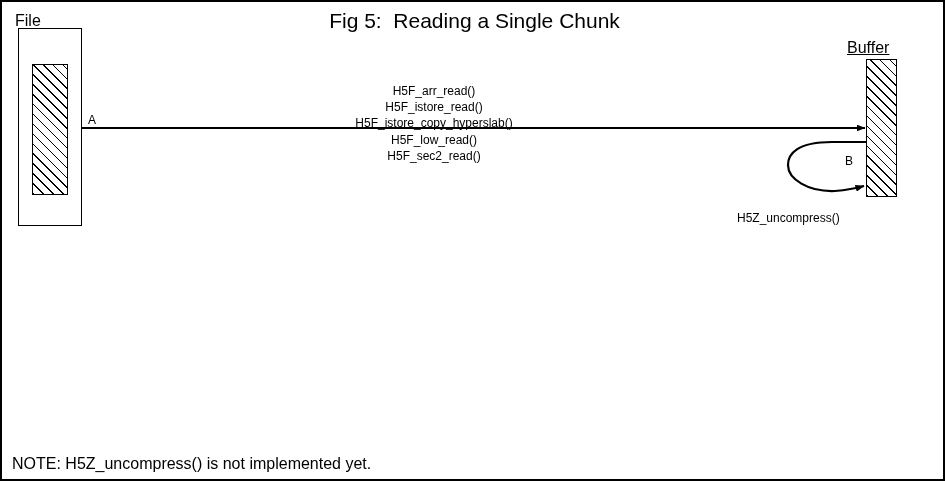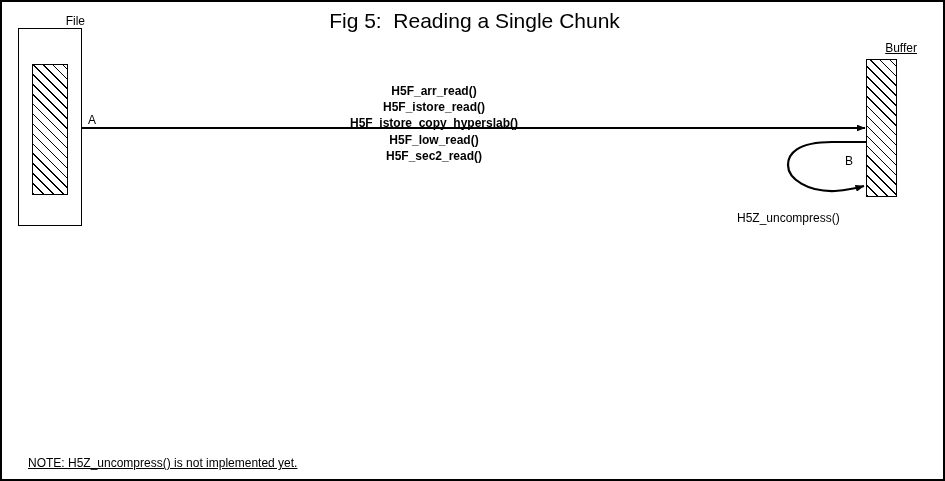--- a/index.html
+++ b/index.html
@@ -23,23 +23,23 @@
     left: 0;
     top: 6px;
     width: 945px;
     text-align: center;
     font-size: 21px;
     line-height: 26px;
     white-space: pre;
   }
   .box-label {
     position: absolute;
-    font-size: 12px;
+    font-size: 16px;
     line-height: 14px;
-    text-align: right;
+    text-align: left;
     white-space: pre;
   }
   #file-label { left: 13px; top: 12px; width: 70px; }
   #buffer-label { left: 845px; top: 39px; width: 70px; text-decoration: underline; }
 
   #file-outer {
     position: absolute;
     left: 16px;
     top: 26px;
     width: 64px;
@@ -109,31 +109,29 @@
     position: absolute;
     left: 312px;
     top: 81px;
     width: 240px;
     text-align: center;
   }
   #call-stack .call {
     font-size: 12px;
     line-height: 16.2px;
     white-space: pre;
-    font-weight: bold;
   }
 
   #note {
     position: absolute;
-    left: 26px;
+    left: 10px;
     top: 454px;
-    font-size: 12px;
+    font-size: 16px;
     line-height: 15px;
     white-space: pre;
-    text-decoration: underline;
   }
 </style>
 </head>
 <body>
 
 <div id="canvas">
 
   <div class="title">Fig 5:  Reading a Single Chunk</div>
 
   <div class="box-label" id="file-label">File</div>

